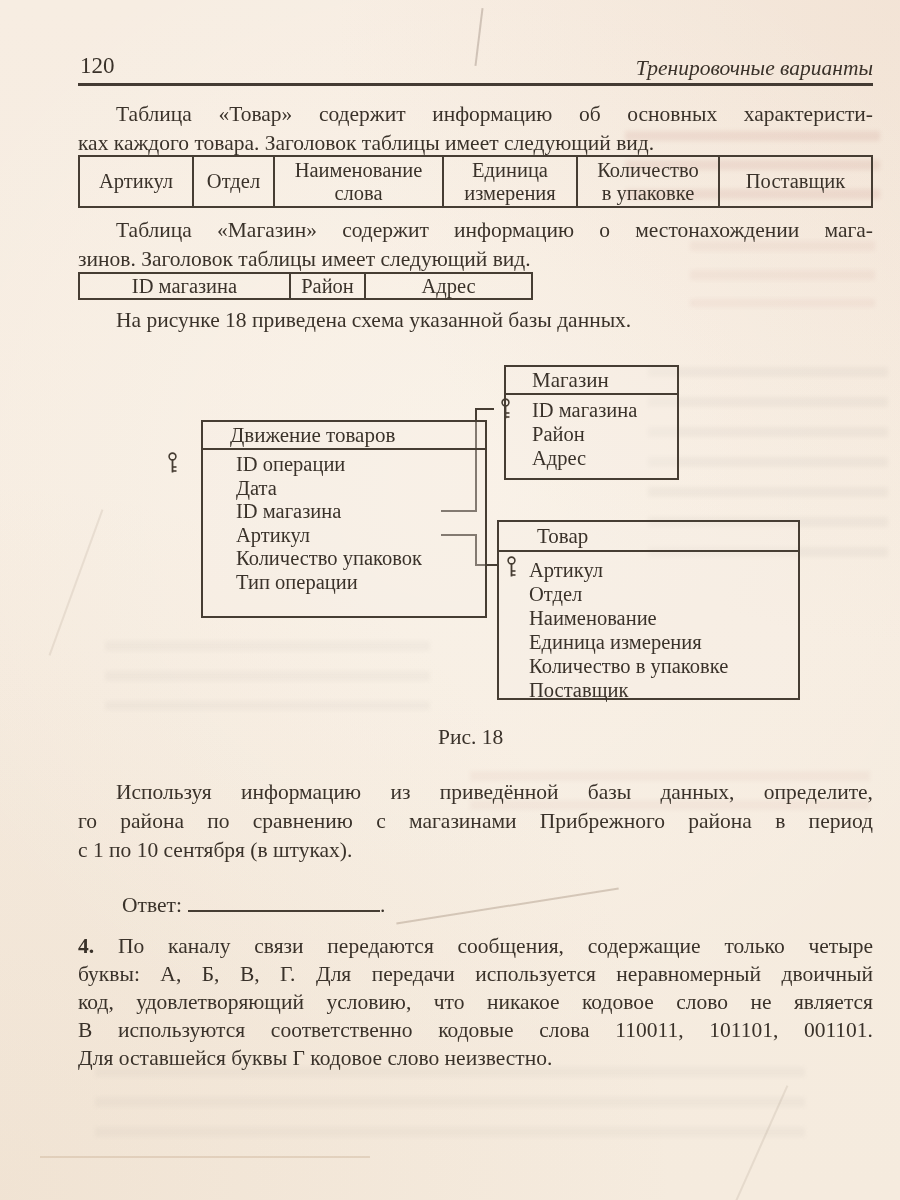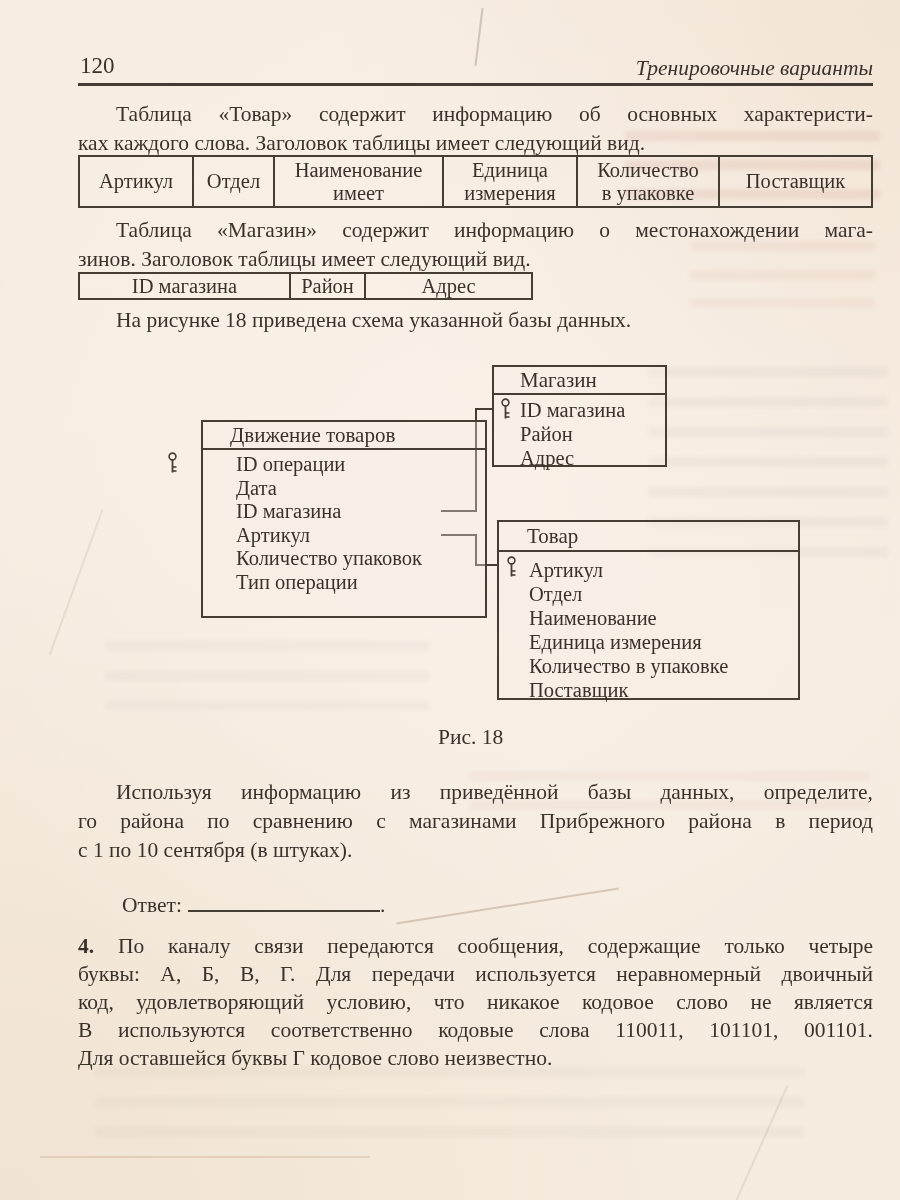--- a/index.html
+++ b/index.html
@@ -33,25 +33,25 @@
   #product-table{left:78px;top:155px;width:795px;height:53px;grid-template-columns:112px 81px 169px 134px 142px 1fr;}
   #shop-table{left:78px;top:272px;width:455px;height:28px;grid-template-columns:209px 75px 1fr;}
   #shop-table .cell{line-height:24px;}
   
   .ebox{position:absolute;border:2px solid #463d33;box-sizing:border-box;font-size:21px;background:rgba(247,238,228,.35);}
   .ebox .etitle{border-bottom:2px solid #463d33;box-sizing:border-box;}
   .erow{white-space:nowrap;}
   #box-movement{left:157px;top:420px;width:286px;height:198px;margin-left:44px;}
   #box-movement .etitle{height:28px;line-height:27px;padding-left:27px;}
   #box-movement .efields{padding:3px 0 0 33px;line-height:23.5px;font-size:20.5px;}
-  #box-shop{left:492px;top:365px;width:175px;height:102px;}
+  #box-shop{left:504px;top:365px;width:175px;height:115px;}
   #box-shop .etitle{height:28px;line-height:27px;padding-left:26px;}
   #box-shop .efields{padding:3px 0 0 26px;line-height:24px;font-size:20.5px;}
   #box-product{left:497px;top:520px;width:303px;height:180px;}
-  #box-product .etitle{height:30px;line-height:29px;padding-left:28px;}
+  #box-product .etitle{height:30px;line-height:29px;padding-left:38px;}
   #box-product .efields{padding:6px 0 0 30px;line-height:24px;font-size:20.5px;}
   .keyicon{position:absolute;width:13px;height:22px;}
   .conn{position:absolute;background:#463d33;}
   #fig-caption{position:absolute;left:438px;top:725px;font-size:21.5px;}
   
   #answer-row{position:absolute;left:122px;top:892px;font-size:21.5px;white-space:nowrap;}
   #answer-blank{display:inline-block;width:192px;border-bottom:2px solid #463d33;height:18px;margin-left:6px;}
   
   .ghost{position:absolute;filter:blur(2px);transform:scaleX(-1);pointer-events:none;}
   .ghost.pink{background:repeating-linear-gradient(to bottom,transparent 0 9px,#a5544c 9px 19px,transparent 19px 29px);}
@@ -79,33 +79,33 @@
 <div class="scratch" style="left:75px;top:505px;width:2px;height:155px;background:rgba(140,120,100,.14);transform:rotate(20deg)"></div>
 
 <div class="content">
 
   <div id="page-num">120</div>
   <div id="hdr-right">Тренировочные варианты</div>
   <div id="hdr-rule"></div>
 
   <div class="para" style="top:100px">
     <span class="pline indent">Таблица «Товар» содержит информацию об основных характеристи-</span>
-    <span class="pline last">ках каждого слова. Заголовок таблицы имеет следующий вид.</span>
+    <span class="pline last">ках каждого товара. Заголовок таблицы имеет следующий вид.</span>
   </div>
 
   <div class="dtable" id="product-table">
     <div class="cell">
         <span>Артикул</span>
       </div>
     <div class="cell">
         <span>Отдел</span>
       </div>
     <div class="cell">
       <span>Наименование</span>
-      <span>имеет</span>
+      <span>слова</span>
     </div>
     <div class="cell">
       <span>Единица</span>
       <span>измерения</span>
     </div>
     <div class="cell">
       <span>Количество</span>
       <span>в упаковке</span>
     </div>
     <div class="cell">

